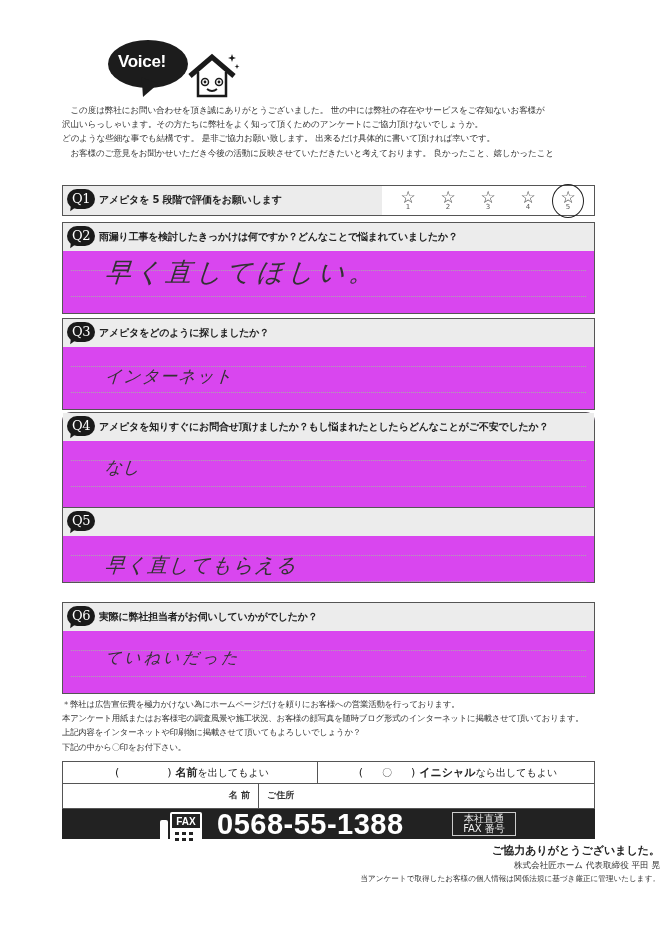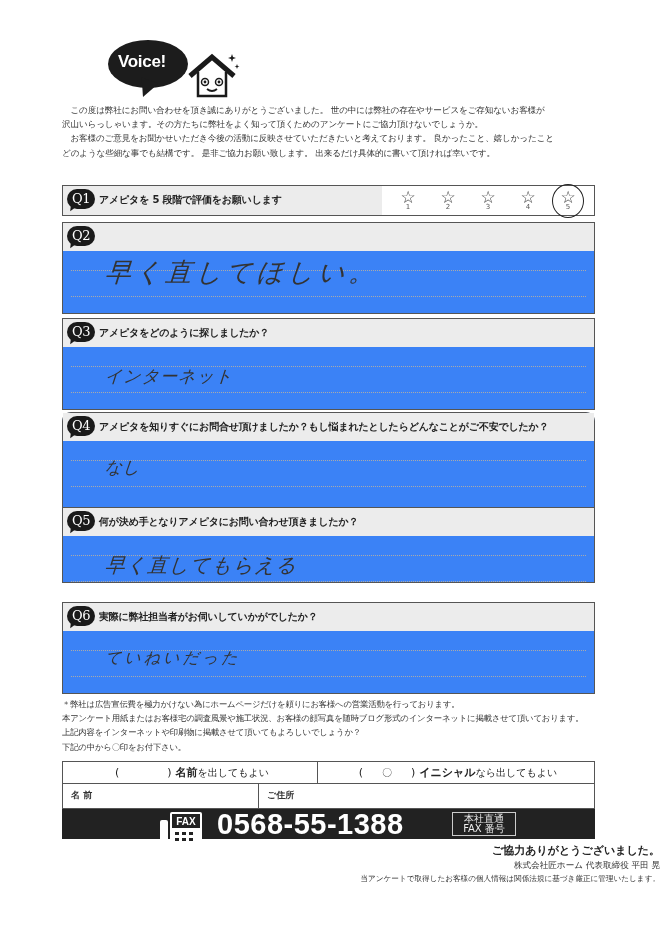--- a/index.html
+++ b/index.html
@@ -27,39 +27,39 @@
   .star .g { font-size: 17px; line-height: 18px; color: #444; }
   .star .n { font-size: 7px; color: #555; line-height: 7px; margin-top: -2px; }
   .star.circled::after { content: ""; position: absolute; left: -4px; top: -4px; width: 30px; height: 32px; border: 1.3px solid #222; border-radius: 50%; }
 
   .qbadge { position: absolute; left: 4px; top: 3px; width: 28px; height: 22px; }
   .qbadge .b { position: absolute; left: 0; top: 0; width: 28px; height: 20px; background: #1a1a1a; border-radius: 10px; }
   .qbadge .t { position: absolute; left: 2px; top: 14px; border-left: 3px solid transparent; border-right: 5px solid transparent; border-top: 9px solid #1a1a1a; transform: rotate(25deg); }
   .qbadge .l { position: absolute; left: 0; top: 2px; width: 28px; text-align: center; color: #fff; font-family: "DejaVu Serif", serif; font-size: 13px; letter-spacing: -0.5px; }
   .qtext { position: absolute; left: 36px; top: 7px; font-size: 10px; font-weight: bold; color: #222; white-space: nowrap; letter-spacing: -0.2px; }
 
-  .qbox { position: absolute; left: 62px; width: 533px; border: 1.5px solid #555; background: #3b82f6; }
+  .qbox { position: absolute; left: 62px; width: 533px; border: 1.5px solid #555; background: #d946ef; }
   .qbox .head { position: absolute; left: 0; top: 0; right: 0; height: 28px; background: #ececec; }
   .qbox .line { position: absolute; left: 8px; right: 8px; border-top: 1px dotted #aaa; }
   .answer { position: absolute; left: 42px; font-family: "DejaVu Serif", serif; color: #333; font-style: italic; white-space: nowrap; transform: skewX(-4deg); }
 
   
   .notes { position: absolute; left: 62px; top: 697px; font-size: 8.4px; line-height: 14.2px; color: #333; letter-spacing: -0.2px; }
   .notes p { white-space: nowrap; }
 
   
   .consent { position: absolute; left: 62px; top: 761px; width: 533px; height: 48px; border: 1.5px solid #555; }
   .consent .row1 { position: absolute; left: 0; top: 0; right: 0; height: 22px; border-bottom: 1.2px solid #555; display: flex; }
   .consent .row1 .cell { display: flex; align-items: center; justify-content: center; font-size: 10px; color: #222; white-space: nowrap; }
   .consent .row1 .cell.a { width: 255px; border-right: 1.2px solid #555; }
   .consent .row1 .cell.b { flex: 1; }
   .paren { font-size: 11px; margin: 0 4px; }
   .paren-val { display: inline-block; width: 40px; text-align: center; font-size: 10px; }
   .bold { font-weight: bold; font-size: 11px; }
-  .consent .row2 { position: absolute; left: 0; top: 22px; right: 0; bottom: 0; display: flex; }
+  .consent .row2 { position: absolute; left: 0; top: 22px; right: 0; bottom: 0; display: flex; text-align: right; }
   .consent .row2 .cell { font-size: 9px; font-weight: bold; padding: 5px 8px; color: #333; }
   .consent .row2 .cell.a { width: 196px; border-right: 1.2px solid #555; }
 
   
   .faxbar { position: absolute; left: 62px; top: 809px; width: 533px; height: 30px; background: #222; }
   .fax-icon { position: absolute; left: 98px; top: -3px; width: 44px; height: 40px; }
   .fax-number { position: absolute; left: 155px; top: -1px; color: #fff; font-family: "Liberation Sans", sans-serif; font-weight: bold; font-size: 29px; letter-spacing: 0.5px; }
   .fax-label { position: absolute; left: 366px; top: 3px; width: 64px; height: 24px; border: 1px solid #ccc; color: #eee; font-size: 10px; line-height: 10px; text-align: center; padding-top: 1px; margin-left: 24px; }
 
   .thanks { position: absolute; left: 0; width: 660px; text-align: right; white-space: nowrap; }
@@ -85,22 +85,22 @@
     <circle cx="31" cy="30" r="1.4" fill="#1a1a1a"></circle>
     <path d="M19,37 Q24,41 29,37" fill="none" stroke="#1a1a1a" stroke-width="1.8"></path>
     <path d="M44,2 L45,5 L48,6 L45,7 L44,10 L43,7 L40,6 L43,5 Z" fill="#1a1a1a"></path>
     <path d="M49,12 L49.7,14 L51.5,14.5 L49.7,15 L49,17 L48.3,15 L46.5,14.5 L48.3,14 Z" fill="#1a1a1a"></path>
   </svg>
 </div>
 
 <div class="intro">
   <p>　この度は弊社にお問い合わせを頂き誠にありがとうございました。 世の中には弊社の存在やサービスをご存知ないお客様が</p>
   <p>沢山いらっしゃいます。その方たちに弊社をよく知って頂くためのアンケートにご協力頂けないでしょうか。</p>
+  <p>どのような些細な事でも結構です。 是非ご協力お願い致します。 出来るだけ具体的に書いて頂ければ幸いです。</p>
   <p>　お客様のご意見をお聞かせいただき今後の活動に反映させていただきたいと考えております。 良かったこと、嬉しかったこと</p>
-  <p>どのような些細な事でも結構です。 是非ご協力お願い致します。 出来るだけ具体的に書いて頂ければ幸いです。</p>
 </div>
 
 <div class="q1">
   <div class="qbadge">
       <div class="b"></div>
       <div class="t"></div>
       <span class="l">Q1</span>
     </div>
   <span class="qtext">アメピタを 5 段階で評価をお願いします</span>
   <div class="stars-area">
@@ -127,20 +127,21 @@
   </div>
 </div>
 
 <div class="qbox" style="top:222px;height:92px;">
   <div class="head"></div>
   <div class="qbadge">
       <div class="b"></div>
       <div class="t"></div>
       <span class="l">Q2</span>
     </div>
+  <span class="qtext">雨漏り工事を検討したきっかけは何ですか？どんなことで悩まれていましたか？</span>
   <div class="line" style="top:47px;"></div>
   <div class="line" style="top:73px;"></div>
   <span class="answer" style="top:32px;font-size:26px;letter-spacing:4px;">早く直してほしい。</span>
 </div>
 
 <div class="qbox" style="top:318px;height:92px;">
   <div class="head"></div>
   <div class="qbadge">
       <div class="b"></div>
       <div class="t"></div>
@@ -165,21 +166,20 @@
   <span class="answer" style="top:43px;font-size:17px;">なし</span>
 </div>
 
 <div class="qbox" style="top:507px;height:76px;">
   <div class="head"></div>
   <div class="qbadge">
       <div class="b"></div>
       <div class="t"></div>
       <span class="l">Q5</span>
     </div>
-  <span class="qtext">何が決め手となりアメピタにお問い合わせ頂きましたか？</span>
   <div class="line" style="top:47px;"></div>
   <div class="line" style="top:73px;"></div>
   <span class="answer" style="top:44px;font-size:20px;letter-spacing:1px;">早く直してもらえる</span>
 </div>
 
 <div class="qbox" style="top:602px;height:92px;">
   <div class="head"></div>
   <div class="qbadge">
       <div class="b"></div>
       <div class="t"></div>

